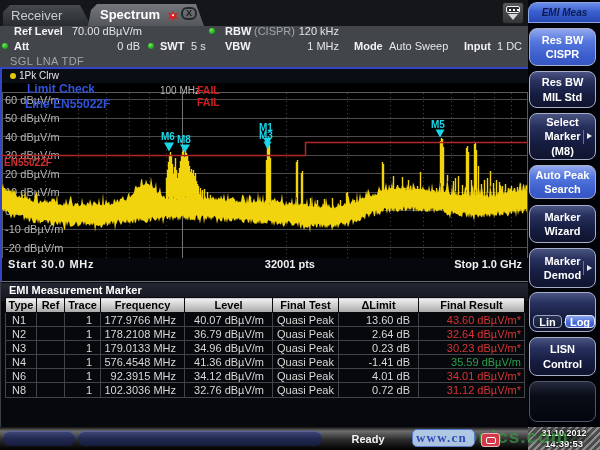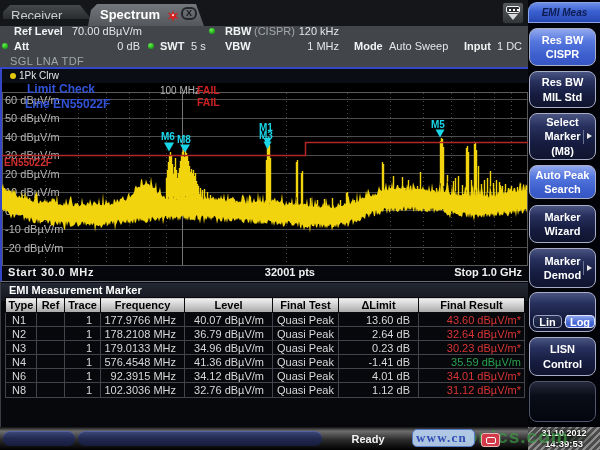--- a/index.html
+++ b/index.html
@@ -3,21 +3,21 @@
 <meta charset="utf-8">
 <style>
 * { margin:0; padding:0; box-sizing:border-box; }
 html,body { width:600px; height:450px; overflow:hidden; background:#000; }
 #scr { position:relative; width:600px; height:450px; background:#000;
   font-family:"Liberation Sans", sans-serif; }
 #scr div, #scr span, #scr b { position:absolute; }
 
 
 #tabbar { left:0; top:0; width:530px; height:26px; background:#141619; }
-.tab { top:5px; height:14px; color:#c9ccce; font-size:12px; line-height:21px; }
+.tab { top:5px; height:21px; color:#c9ccce; font-size:12px; line-height:21px; }
 #tabrecv { left:3px; width:88px; background:linear-gradient(180deg,#46494c,#292c2e);
   clip-path:polygon(0 100%, 0 7px, 7px 0, calc(100% - 11px) 0, 100% 100%);
   text-align:left; padding-left:8px; font-size:13px; }
 #tabspec { left:88px; width:116px; height:22px; top:4px; color:#fff; font-weight:bold; font-size:13px;
   background:linear-gradient(180deg,#74787d,#53565a);
   clip-path:polygon(0 100%, 3px 6px, 9px 0, calc(100% - 8px) 0, 100% 100%);
   padding-left:12px; line-height:22px; }
 #star { left:167px; top:8px; width:12px; height:12px; }
 #closebtn { left:181px; top:7px; width:16px; height:13px; border-radius:6px;
   background:none; border:2px solid #24282b; color:#17191b; font-weight:bold;
@@ -42,21 +42,21 @@
 #settings .dim { color:#a2a8ac; }
 
 
 #chartwin { left:0; top:67px; width:530px; height:249px; background:#03050a;
   border:2px solid #3446c8; }
 #tracebar { left:0; top:0; width:526px; height:14px; background:#0a0d14;
   color:#e6e6e6; font-size:10px; line-height:14px; }
 #tracebar .ydot { left:8px; top:4px; width:6px; height:6px; border-radius:50%; background:#e6c90a; }
 #tracebar span.t { left:17px; }
 #plotwrap { left:0; top:14px; width:526px; height:183px; }
-#xaxisbar { left:0; top:197px; width:526px; height:13px; background:#05070c;
+#xaxisbar { left:0; top:189px; width:526px; height:13px; background:#05070c;
   color:#f0f0f0; font-size:11px; font-weight:bold; line-height:13px; }
 svg text { font-family:"Liberation Sans", sans-serif; }
 .gl { font-size:11px; fill:#b4b4b4; }
 .gl2 { font-size:10px; fill:#b4b4b4; }
 .bl { font-size:12px; font-weight:bold; fill:#3253d8; }
 .fl { font-size:10.5px; font-weight:bold; fill:#cc2020; }
 .rl { font-size:10px; font-weight:bold; fill:#d23030; }
 .mk { font-size:10px; font-weight:bold; fill:#19d6e8; }
 
 
@@ -432,21 +432,21 @@
             <td class="r">4.01 dB</td>
             <td class="fr red">34.01 dBµV/m*</td>
           </tr>
       <tr>
             <td class="l">N8</td>
             <td></td>
             <td class="r">1</td>
             <td class="r">102.3036 MHz</td>
             <td class="r">32.76 dBµV/m</td>
             <td class="c">Quasi Peak</td>
-            <td class="r">1.12 dB</td>
+            <td class="r">0.72 dB</td>
             <td class="fr red">31.12 dBµV/m*</td>
           </tr>
     </tbody>
       </table>
   </div>
 
   <div id="footer">
     <div class="pill" style="left:3px; width:72px"></div>
     <div class="pill" style="left:78px; width:244px"></div>
     <div id="ready">Ready</div>

